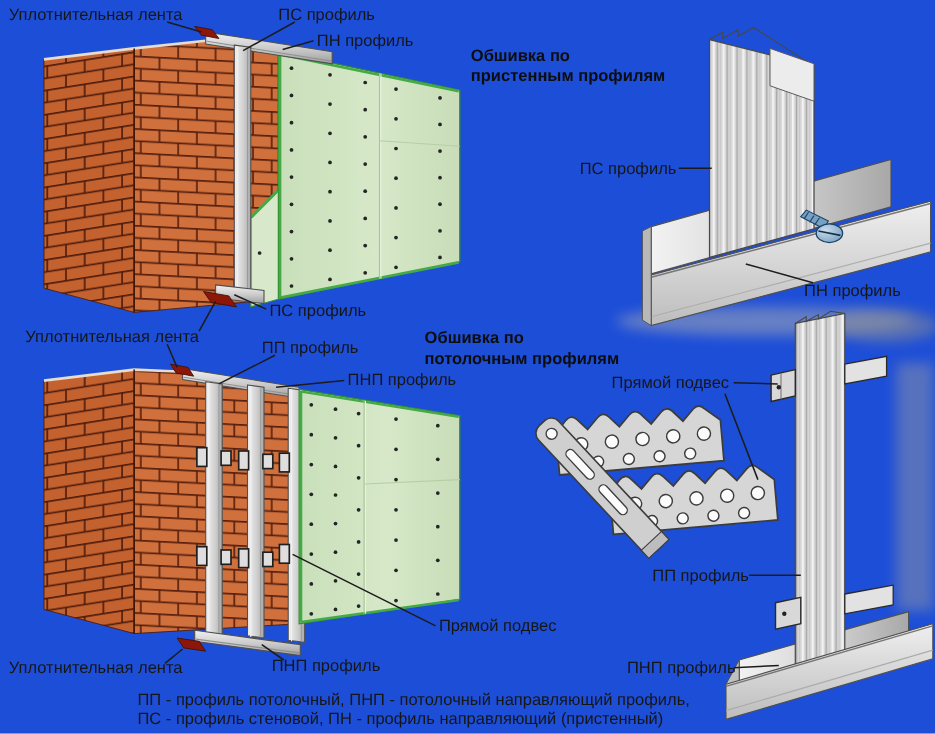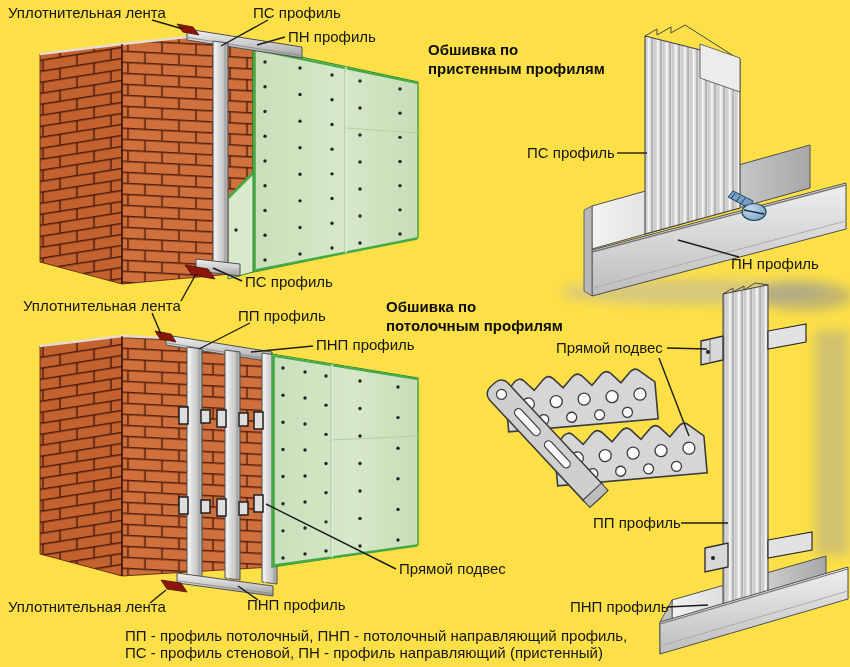--- a/index.html
+++ b/index.html
@@ -1,16 +1,16 @@
 <!DOCTYPE html>
 <html><head>
 <meta charset="utf-8">
 <style>
   html,body{margin:0;padding:0;background:#fff;}
-  .stage{position:relative;width:850px;height:667px;background:#fde047;overflow:hidden;}
+  .stage{position:relative;width:850px;height:667px;background:#1d4ed8;overflow:hidden;}
   svg{position:absolute;left:0;top:0;}
   text{font-family:"Liberation Sans","DejaVu Sans",sans-serif;}
   .lbl{font-size:15px;fill:#161616;}
   .hd{font-size:15px;font-weight:bold;fill:#0d0d0d;}
   .lg{font-size:15px;fill:#161616;}
   .ldr{stroke:#1c1c1c;stroke-width:1.4;fill:none;}
   .metal{stroke:#4f4f4f;stroke-width:1;}
   .clip{fill:#dedede;stroke:#1f1f1f;stroke-width:1.5;}
 </style>
 </head>

